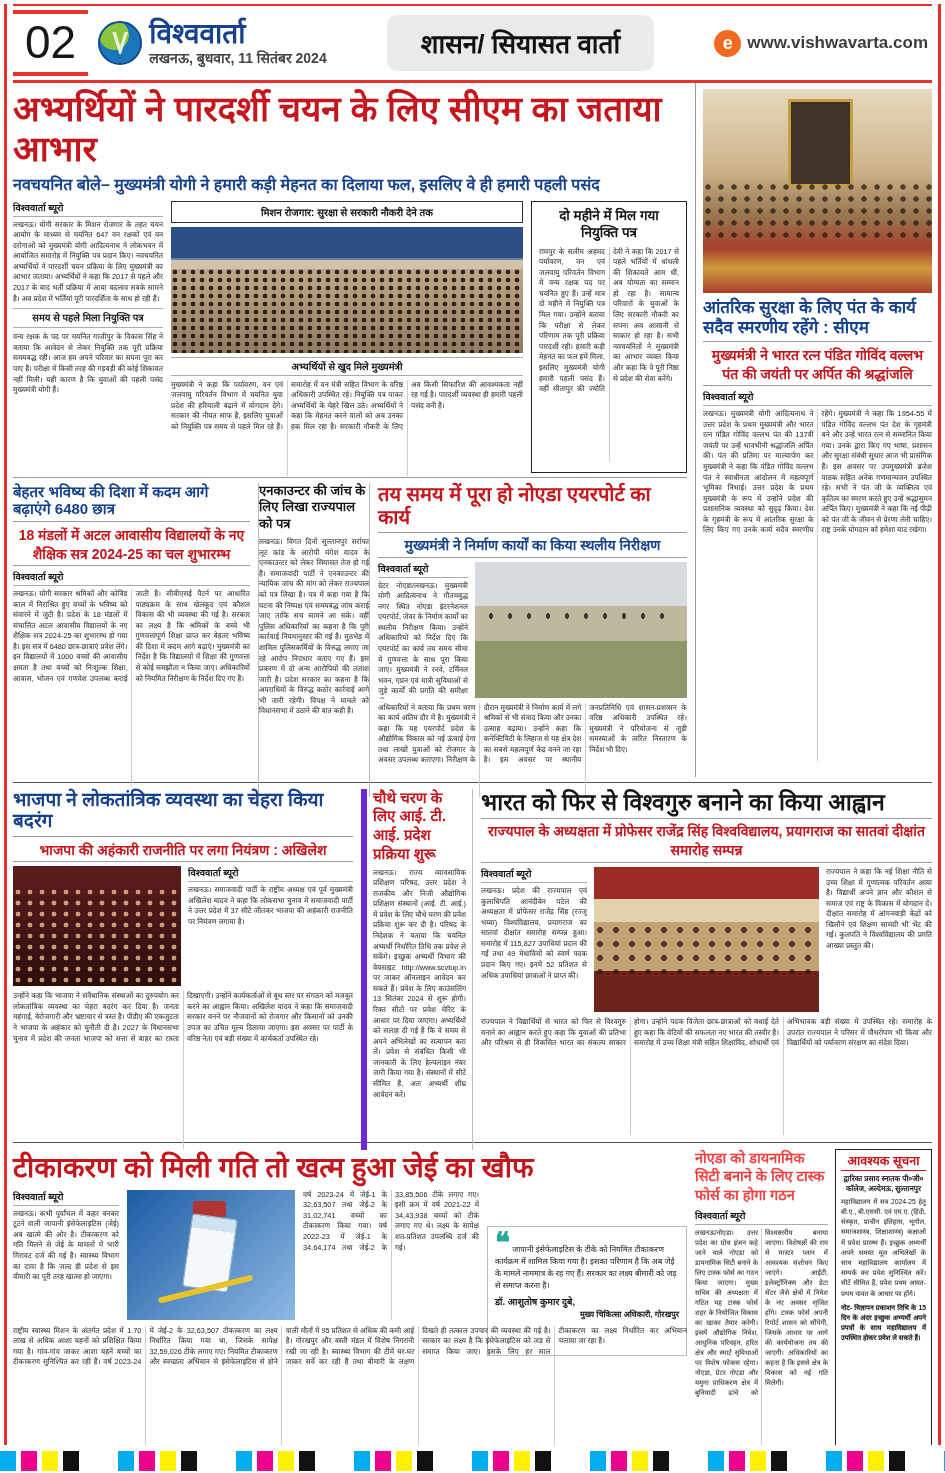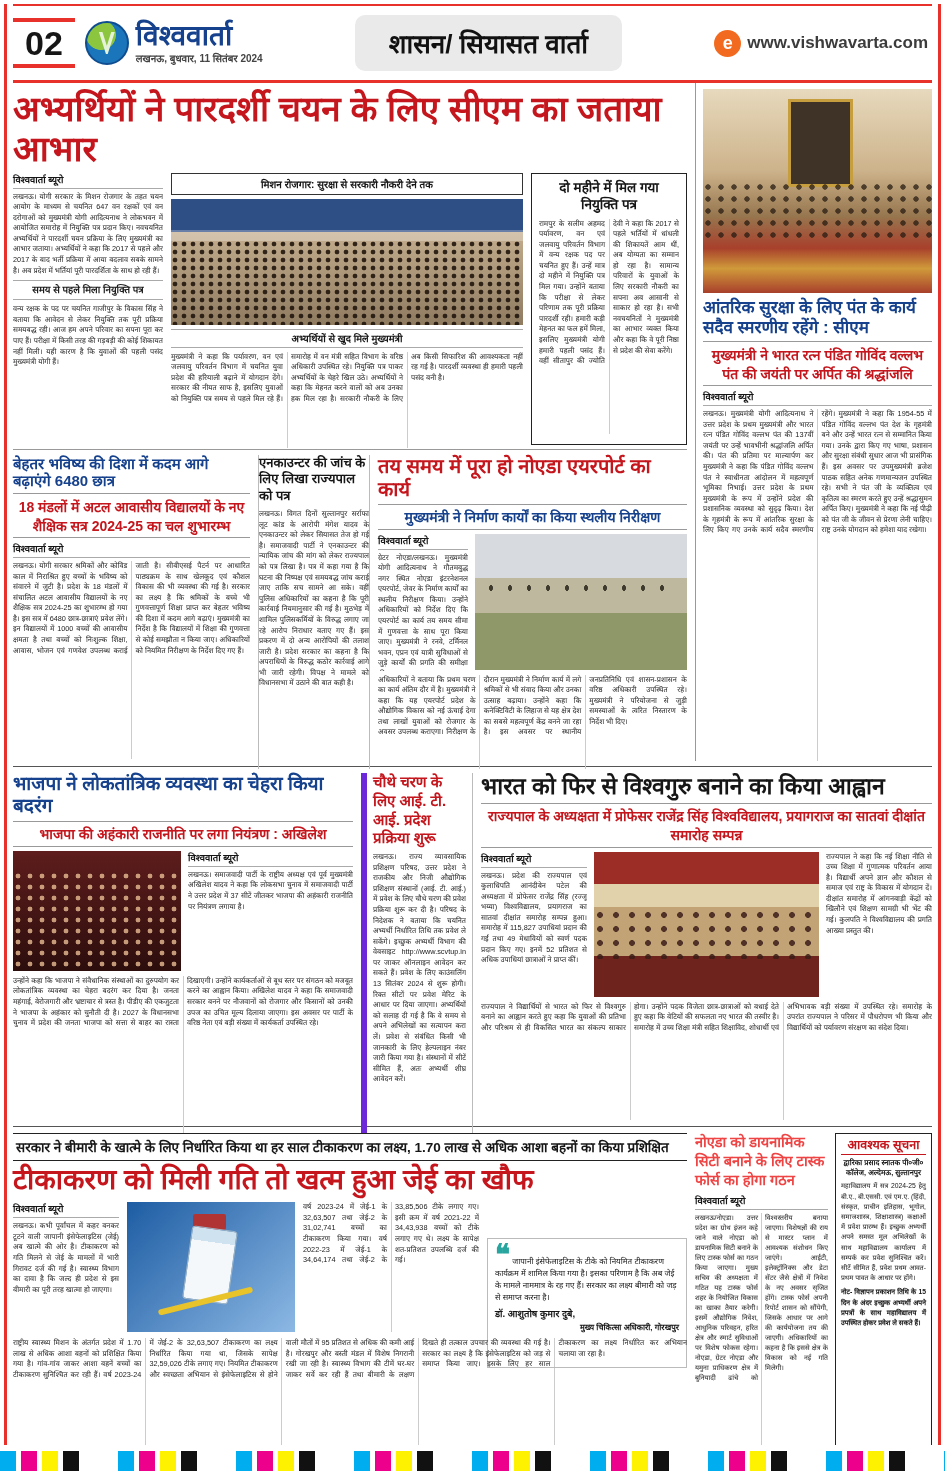--- a/index.html
+++ b/index.html
@@ -12,30 +12,30 @@
     margin:0 auto; overflow:hidden; box-sizing:border-box;
   }
   .inner{
     position:absolute; top:4px; left:4px; right:4px; bottom:28px;
     border-left:3px solid var(--red); border-right:3px solid var(--red);
     padding:0 6px; box-sizing:border-box; overflow:hidden;
   }
   
   .hdr{display:grid; grid-template-columns:auto auto 1fr auto; align-items:center;
        border-top:2px solid var(--red); border-bottom:3px solid var(--red); height:74px; gap:10px;}
-  .pageno{font-size:34px; font-weight:700; padding:1px 12px; border-top:4px solid var(--red);
+  .pageno{font-size:46px; font-weight:400; padding:1px 12px; border-top:4px solid var(--red);
           border-bottom:4px solid var(--red); line-height:1.2;}
   .brand{display:flex; align-items:center; gap:7px;}
   .logo{width:44px;height:44px;border-radius:50%;
         background:radial-gradient(circle at 35% 30%, #8cc63f 0 38%, #1b75bb 40% 100%);
         border:2px solid #0e4d8f; box-sizing:border-box; position:relative;}
   .logo::after{content:""; position:absolute; left:30%; top:22%; width:40%; height:56%;
         background:#e6f2d8; clip-path:polygon(0 0,45% 100%,55% 100%,100% 0,78% 0,50% 62%,22% 0);}
   .brand-name{font-size:28px; font-weight:800; color:var(--hblue); line-height:1.05;}
-  .brand-date{font-size:10px; color:#444; font-weight:700;}
+  .brand-date{font-size:14px; color:#444; font-weight:700;}
   .section-pill{justify-self:center; background:#eaeaea; border-radius:10px;
         font-size:26px; font-weight:800; padding:10px 34px; color:#111;}
   .site{display:flex; align-items:center; gap:6px; padding-right:4px;}
   .e-badge{width:27px;height:27px;border-radius:50%;background:#f26a1f;color:#fff;
         font-weight:800;font-size:18px;display:flex;align-items:center;justify-content:center;}
   .site-url{font-size:17px;font-weight:700;color:#3c3c3c;}
   
   .body{font-size:7.3px; line-height:1.45; text-align:justify; overflow:hidden; color:#1c1c1c;}
   .byline{font-weight:800; font-size:9.5px; border-bottom:1px solid #aaa; padding-bottom:2px; margin-bottom:3px;}
   .crosshead{font-size:9.8px; font-weight:800; text-align:center; border-top:1px solid #aaa;
@@ -169,20 +169,21 @@
       <div class="section-pill">शासन/ सियासत वार्ता</div>
       <div class="site">
         <div class="e-badge">e</div>
         <div class="site-url">www.vishwavarta.com</div>
       </div>
     </div>
 
     <div class="top-zone">
       <div>
         <h1 class="lead-h1">अभ्यर्थियों ने पारदर्शी चयन के लिए सीएम का जताया आभार</h1>
+        <div class="lead-deck">नवचयनित बोले– मुख्यमंत्री योगी ने हमारी कड़ी मेहनत का दिलाया फल, इसलिए वे ही हमारी पहली पसंद</div>
 
         <div class="lead-grid">
           <div class="lead-c1">
             <div class="byline">विश्ववार्ता ब्यूरो</div>
             <div class="body">
               <span>लखनऊ। योगी सरकार के मिशन रोजगार के तहत चयन आयोग के माध्यम से चयनित 647 वन रक्षकों एवं वन दरोगाओं को मुख्यमंत्री योगी आदित्यनाथ ने लोकभवन में आयोजित समारोह में नियुक्ति पत्र प्रदान किए। नवचयनित अभ्यर्थियों ने पारदर्शी चयन प्रक्रिया के लिए मुख्यमंत्री का आभार जताया। अभ्यर्थियों ने कहा कि 2017 से पहले और 2017 के बाद भर्ती प्रक्रिया में आया बदलाव सबके सामने है। अब प्रदेश में भर्तियां पूरी पारदर्शिता के साथ हो रही हैं।</span>
               <div class="crosshead">समय से पहले मिला नियुक्ति पत्र</div>
               <span>वन्य रक्षक के पद पर चयनित गाजीपुर के विकास सिंह ने बताया कि आवेदन से लेकर नियुक्ति तक पूरी प्रक्रिया समयबद्ध रही। आज हम अपने परिवार का सपना पूरा कर पाए हैं। परीक्षा में किसी तरह की गड़बड़ी की कोई शिकायत नहीं मिली। यही कारण है कि युवाओं की पहली पसंद मुख्यमंत्री योगी हैं।</span>
             </div>
           </div>
@@ -260,21 +261,20 @@
           </div>
           <div class="photo conv-photo"></div>
           <div class="body" style="height:145px;">राज्यपाल ने कहा कि नई शिक्षा नीति से उच्च शिक्षा में गुणात्मक परिवर्तन आया है। विद्यार्थी अपने ज्ञान और कौशल से समाज एवं राष्ट्र के विकास में योगदान दें। दीक्षांत समारोह में आंगनबाड़ी केंद्रों को खिलौने एवं शिक्षण सामग्री भी भेंट की गई। कुलपति ने विश्वविद्यालय की प्रगति आख्या प्रस्तुत की।</div>
         </div>
         <div class="body bottom">राज्यपाल ने विद्यार्थियों से भारत को फिर से विश्वगुरु बनाने का आह्वान करते हुए कहा कि युवाओं की प्रतिभा और परिश्रम से ही विकसित भारत का संकल्प साकार होगा। उन्होंने पदक विजेता छात्र-छात्राओं को बधाई देते हुए कहा कि बेटियों की सफलता नए भारत की तस्वीर है। समारोह में उच्च शिक्षा मंत्री सहित शिक्षाविद, शोधार्थी एवं अभिभावक बड़ी संख्या में उपस्थित रहे। समारोह के उपरांत राज्यपाल ने परिसर में पौधरोपण भी किया और विद्यार्थियों को पर्यावरण संरक्षण का संदेश दिया।</div>
       </div>
     </div>
 
     <div class="row4">
       <div>
-        <div class="banner">सरकार ने बीमारी के खात्मे के लिए निर्धारित किया था हर साल टीकाकरण का लक्ष्य, 1.70 लाख से अधिक आशा बहनों का किया प्रशिक्षित</div>
         <h1 class="je-h1">टीकाकरण को मिली गति तो खत्म हुआ जेई का खौफ</h1>
         <div class="je-mid">
           <div>
             <div class="byline">विश्ववार्ता ब्यूरो</div>
             <div class="body" style="height:112px;">लखनऊ। कभी पूर्वांचल में कहर बनकर टूटने वाली जापानी इंसेफेलाइटिस (जेई) अब खात्मे की ओर है। टीकाकरण को गति मिलने से जेई के मामलों में भारी गिरावट दर्ज की गई है। स्वास्थ्य विभाग का दावा है कि जल्द ही प्रदेश से इस बीमारी का पूरी तरह खात्मा हो जाएगा।</div>
           </div>
           <div class="photo vaccine-photo">
             <div class="vial-cap"></div>
             <div class="vial"></div>
             <div class="syringe"></div>

